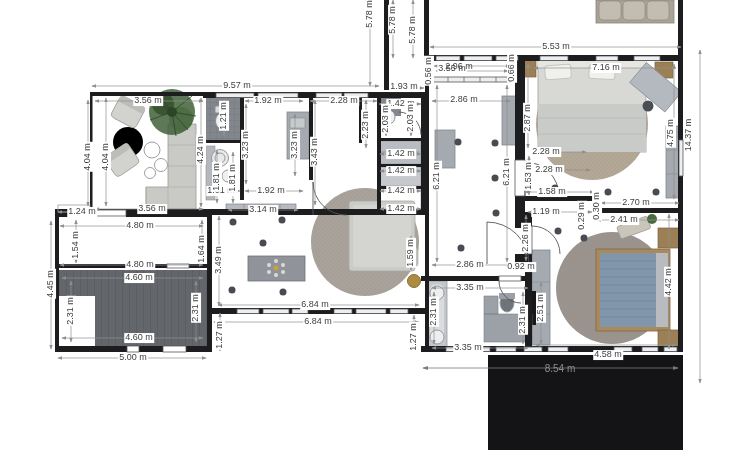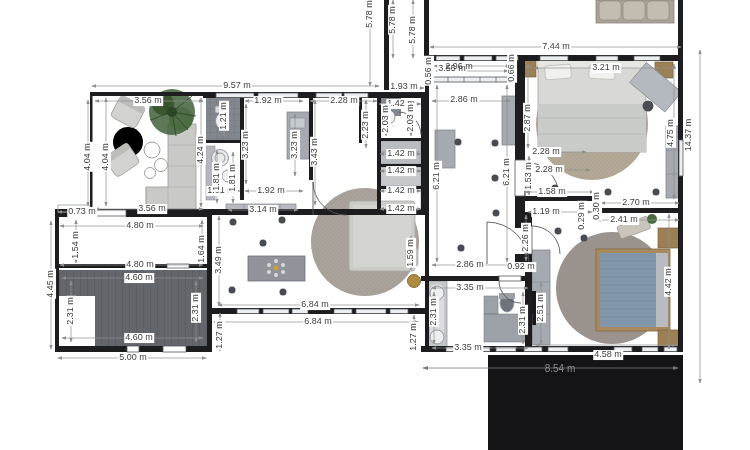--- a/index.html
+++ b/index.html
@@ -368,34 +368,34 @@
 <b class="dim" style="left:268px;top:101px">1.92 m</b>
 <b class="dim" style="left:344px;top:101px">2.28 m</b>
 <b class="dim" style="left:401px;top:104px">1.42 m</b>
 <b class="dim" style="left:401px;top:154px">1.42 m</b>
 <b class="dim" style="left:401px;top:171px">1.42 m</b>
 <b class="dim" style="left:401px;top:191px">1.42 m</b>
 <b class="dim" style="left:401px;top:209px">1.42 m</b>
 <b class="dim" style="left:221px;top:191px">1.01 m</b>
 <b class="dim" style="left:271px;top:191px">1.92 m</b>
 <b class="dim" style="left:263px;top:210px">3.14 m</b>
-<b class="dim" style="left:82px;top:212px">0.73 m</b>
+<b class="dim" style="left:82px;top:212px">1.24 m</b>
 <b class="dim" style="left:140px;top:226px">4.80 m</b>
 <b class="dim" style="left:140px;top:265px">4.80 m</b>
 <b class="dim" style="left:139px;top:278px">4.60 m</b>
 <b class="dim" style="left:139px;top:338px">4.60 m</b>
 <b class="dim" style="left:133px;top:358px">5.00 m</b>
 <b class="dim" style="left:315px;top:305px">6.84 m</b>
 <b class="dim" style="left:318px;top:322px">6.84 m</b>
 <b class="dim" style="left:452px;top:69px">3.55 m</b>
 <b class="dim ov" style="left:459px;top:67px">2.96 m</b>
 <b class="dim" style="left:464px;top:100px">2.86 m</b>
 <b class="dim" style="left:470px;top:265px">2.86 m</b>
-<b class="dim" style="left:556px;top:47px">7.44 m</b>
-<b class="dim" style="left:606px;top:68px">3.21 m</b>
+<b class="dim" style="left:556px;top:47px">5.53 m</b>
+<b class="dim" style="left:606px;top:68px">7.16 m</b>
 <b class="dim" style="left:546px;top:152px">2.28 m</b>
 <b class="dim" style="left:549px;top:170px">2.28 m</b>
 <b class="dim" style="left:552px;top:192px">1.58 m</b>
 <b class="dim" style="left:636px;top:203px">2.70 m</b>
 <b class="dim" style="left:546px;top:212px">1.19 m</b>
 <b class="dim" style="left:624px;top:220px">2.41 m</b>
 <b class="dim" style="left:608px;top:355px">4.58 m</b>
 <b class="dim" style="left:470px;top:288px">3.35 m</b>
 <b class="dim" style="left:468px;top:348px">3.35 m</b>
 <b class="dim" style="left:521px;top:267px">0.92 m</b>

